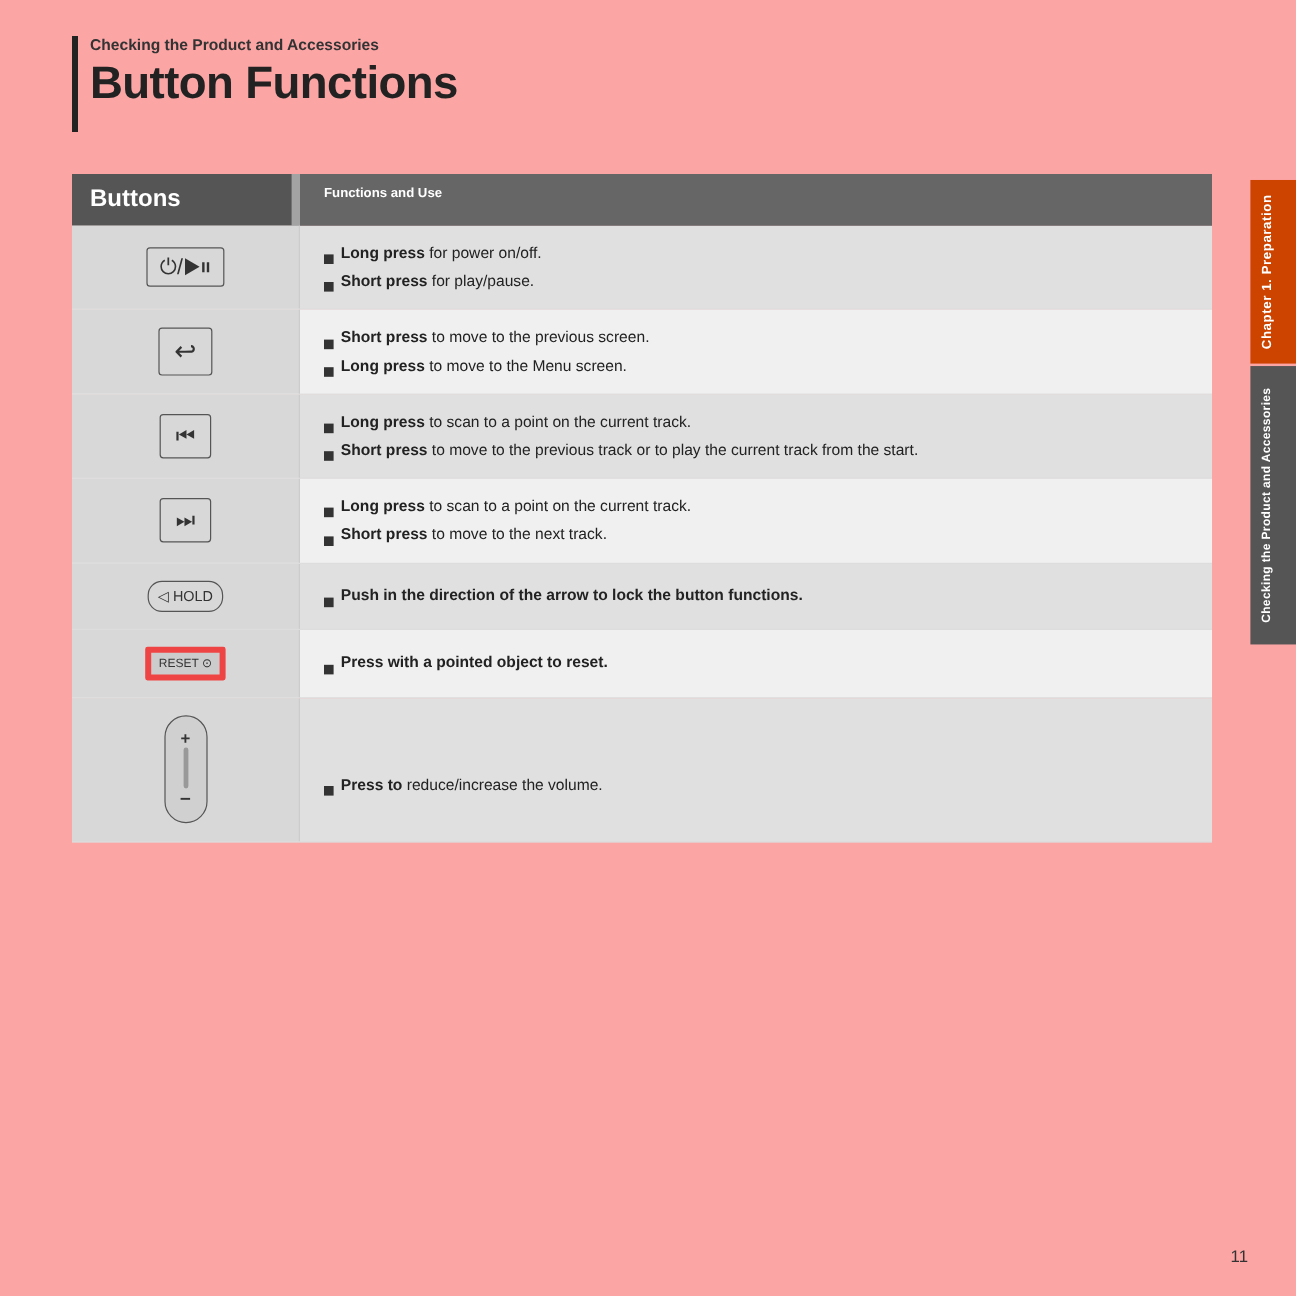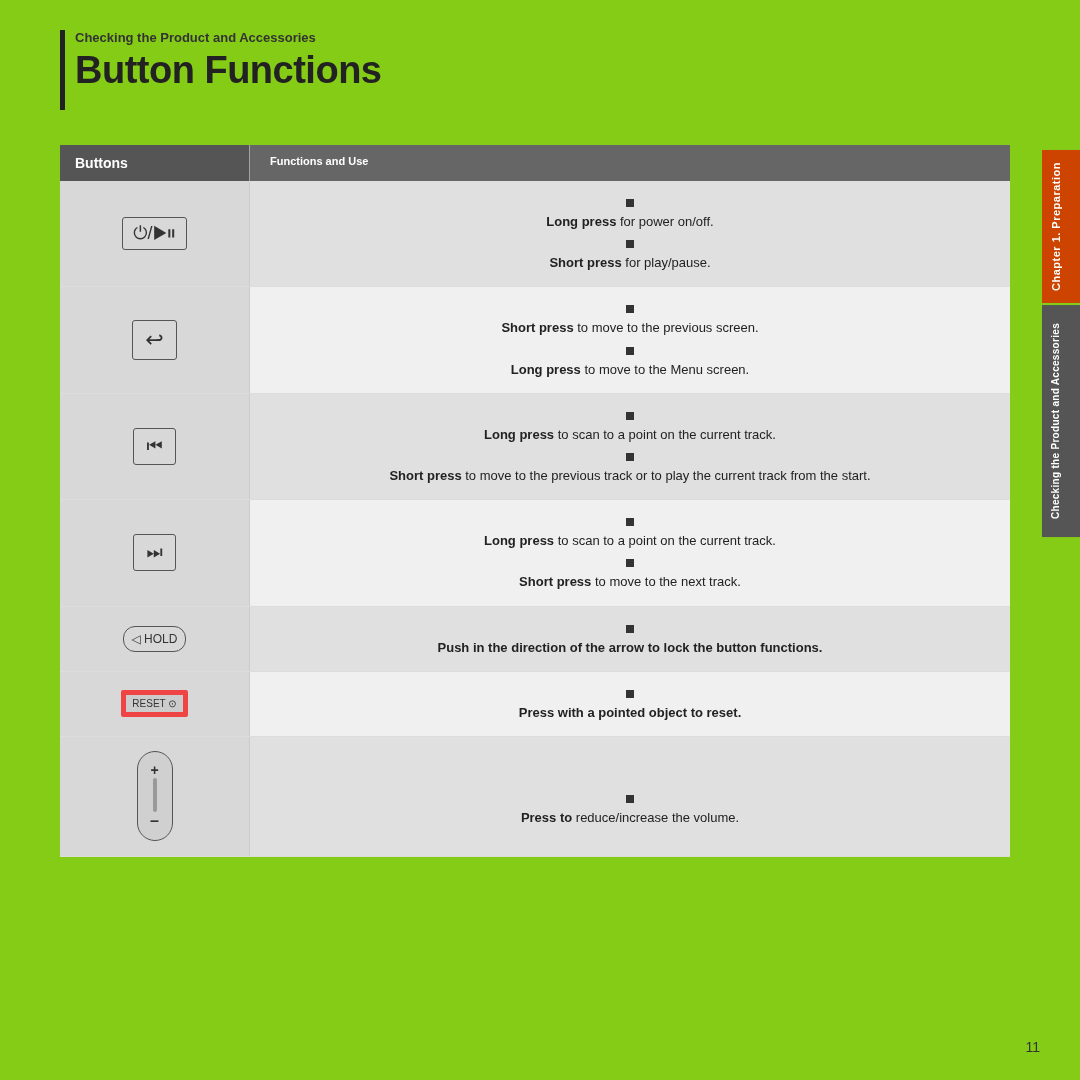--- a/index.html
+++ b/index.html
@@ -10,21 +10,21 @@
       background: #ffffff;
       font-family: Arial, Helvetica, sans-serif;
       position: relative;
       overflow: hidden;
     }
 
     .page-container {
       width: 1080px;
       height: 1080px;
       position: relative;
-      background: #84cc16;
+      background: #fca5a5;
     }
 
     
     .left-accent {
       position: absolute;
       left: 60px;
       top: 30px;
       width: 5px;
       height: 80px;
       background: #222222;
@@ -106,24 +106,24 @@
     .table-header {
       display: flex;
       background: #555;
     }
 
     .col-buttons {
       width: 190px;
       min-width: 190px;
       background: #555;
       color: #fff;
-      font-size: 14px;
+      font-size: 20px;
       font-weight: bold;
       padding: 10px 15px;
-      border-right: 1px solid #a3a3a3;
+      border-right: 7px solid #a3a3a3;
     }
 
     .col-functions {
       flex: 1;
       background: #666;
       color: #fff;
       font-size: 11px;
       font-weight: bold;
       padding: 10px 20px;
     }
@@ -159,23 +159,22 @@
       font-size: 13px;
       color: #222;
       display: flex;
       flex-direction: column;
       justify-content: center;
       gap: 5px;
     }
 
     .func-line {
       display: flex;
-      align-items: center;
+      align-items: flex-end;
       gap: 6px;
-      flex-direction: column;
     }
 
     .bullet-square {
       display: inline-block;
       width: 8px;
       height: 8px;
       background: #333;
       margin-top: 4px;
       flex-shrink: 0;
     }

